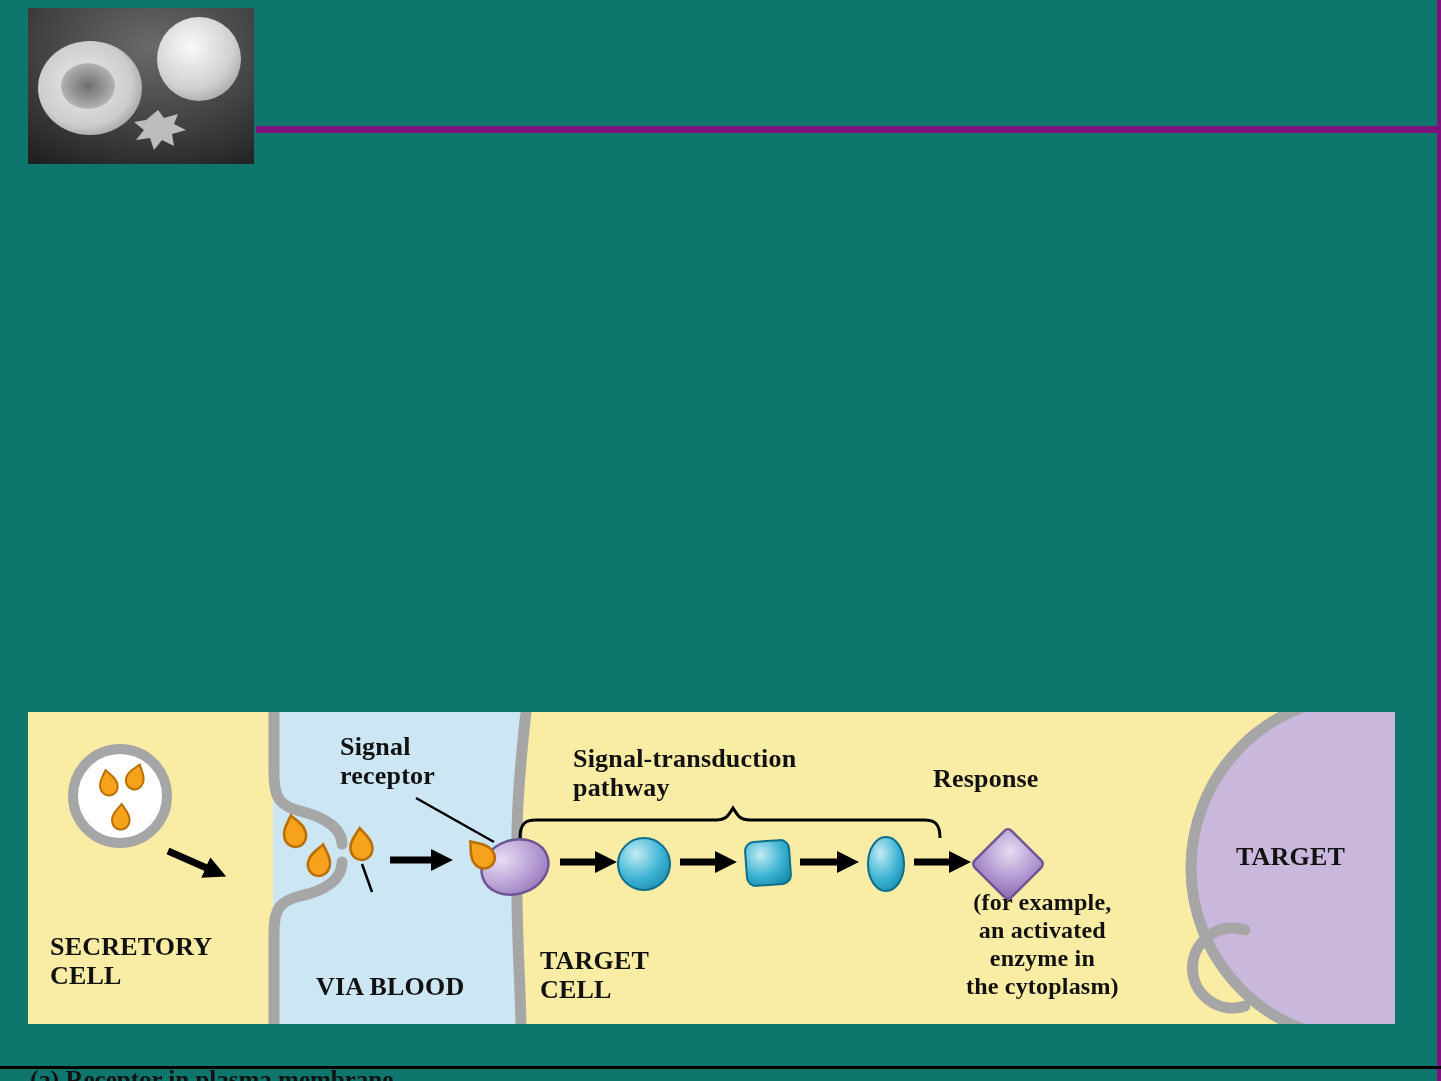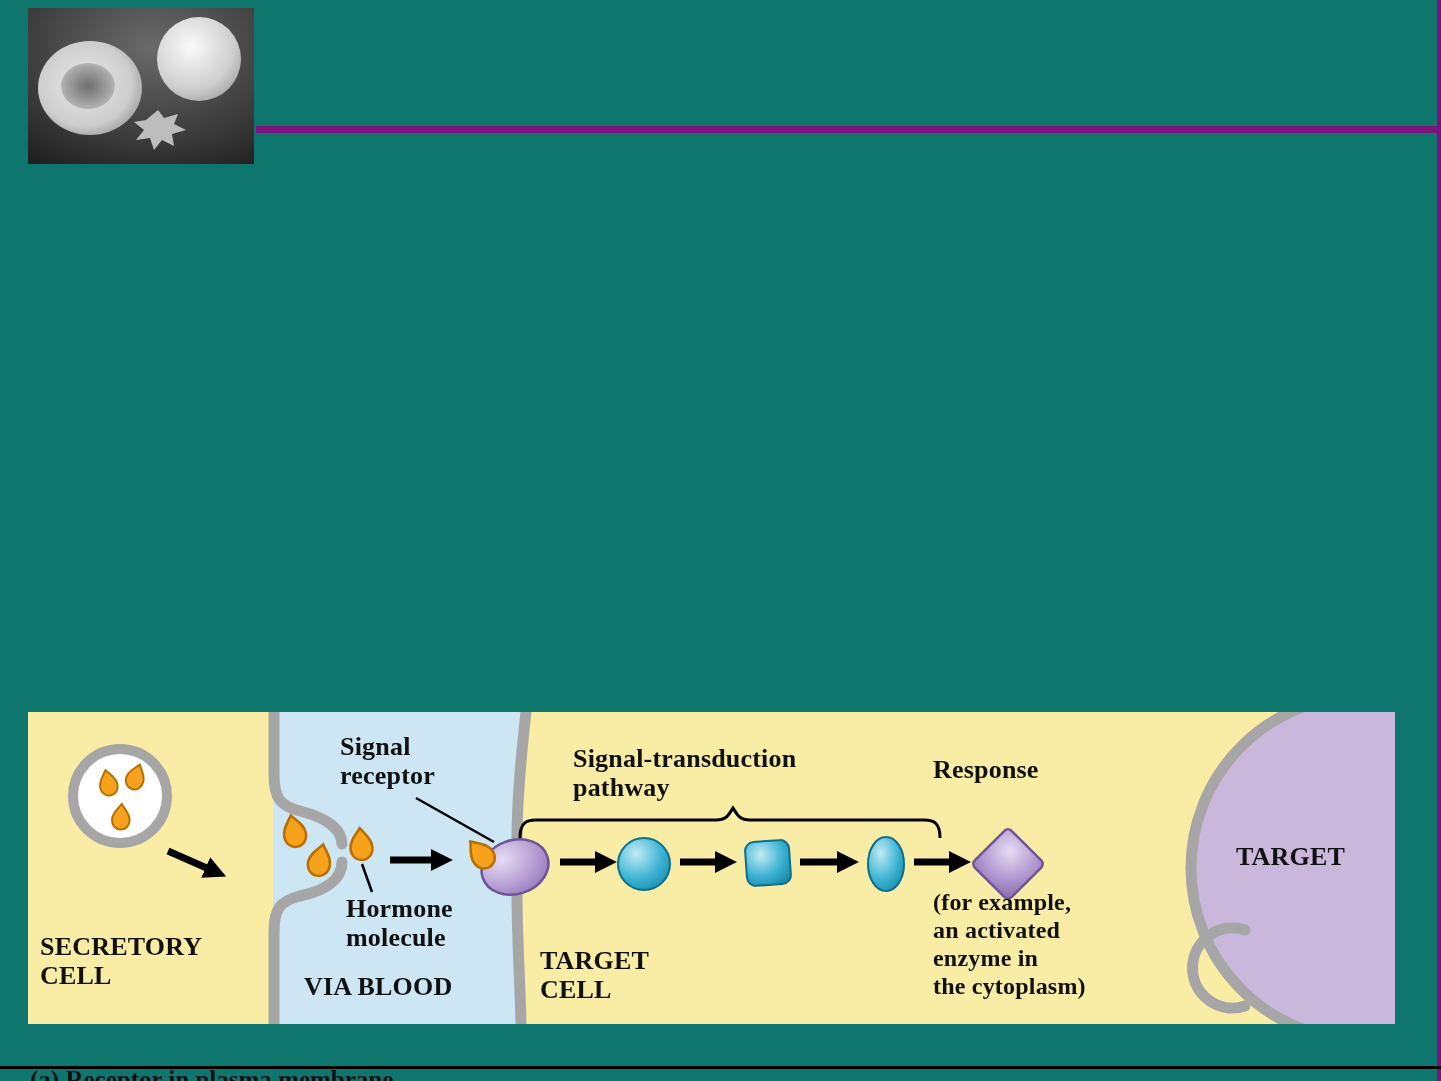--- a/index.html
+++ b/index.html
@@ -139,29 +139,27 @@
       <rect x="-22" y="-22" width="44" height="44" rx="9" transform="translate(740,151) rotate(-4)" fill="url(#tgrad)" stroke="#0d6e8d" stroke-width="2"></rect>
       <ellipse cx="858" cy="152" rx="18" ry="27" fill="url(#tgrad)" stroke="#0d6e8d" stroke-width="2"></ellipse>
 
       <rect x="-26" y="-26" width="52" height="52" rx="5" transform="translate(980,152) rotate(45)" fill="url(#pgrad)" stroke="#6e5595" stroke-width="2.5"></rect>
     </svg>
 
     <div class="lbl" style="left:312px; top:20px;">Signal
 receptor</div>
     <div class="lbl center" style="left:545px; top:32px; width:330px;">Signal-transduction
 pathway</div>
-    <div class="lbl" style="left:905px; top:43px;">Response</div>
-    <div class="lbl" style="left:318px; top:182px;">Hormone
-molecule</div>
-    <div class="lbl" style="left:12px; top:220px;">SECRETORY
+    <div class="lbl" style="left:905px; top:52px;">Response</div>
+    <div class="lbl" style="left:22px; top:220px;">SECRETORY
 CELL</div>
-    <div class="lbl" style="left:276px; top:260px;">VIA BLOOD</div>
+    <div class="lbl" style="left:288px; top:260px;">VIA BLOOD</div>
     <div class="lbl" style="left:512px; top:234px;">TARGET
 CELL</div>
-    <div class="lbl small" style="left:905px; top:176px;">(for example,
+    <div class="lbl small" style="left:938px; top:176px;text-align:center;">(for example,
 an activated
 enzyme in
 the cytoplasm)</div>
     <div class="lbl" style="left:1208px; top:130px;">TARGET</div>
   </div>
 
   <div class="abs caption">(a) Receptor in plasma membrane</div>
 
 </div>
 

